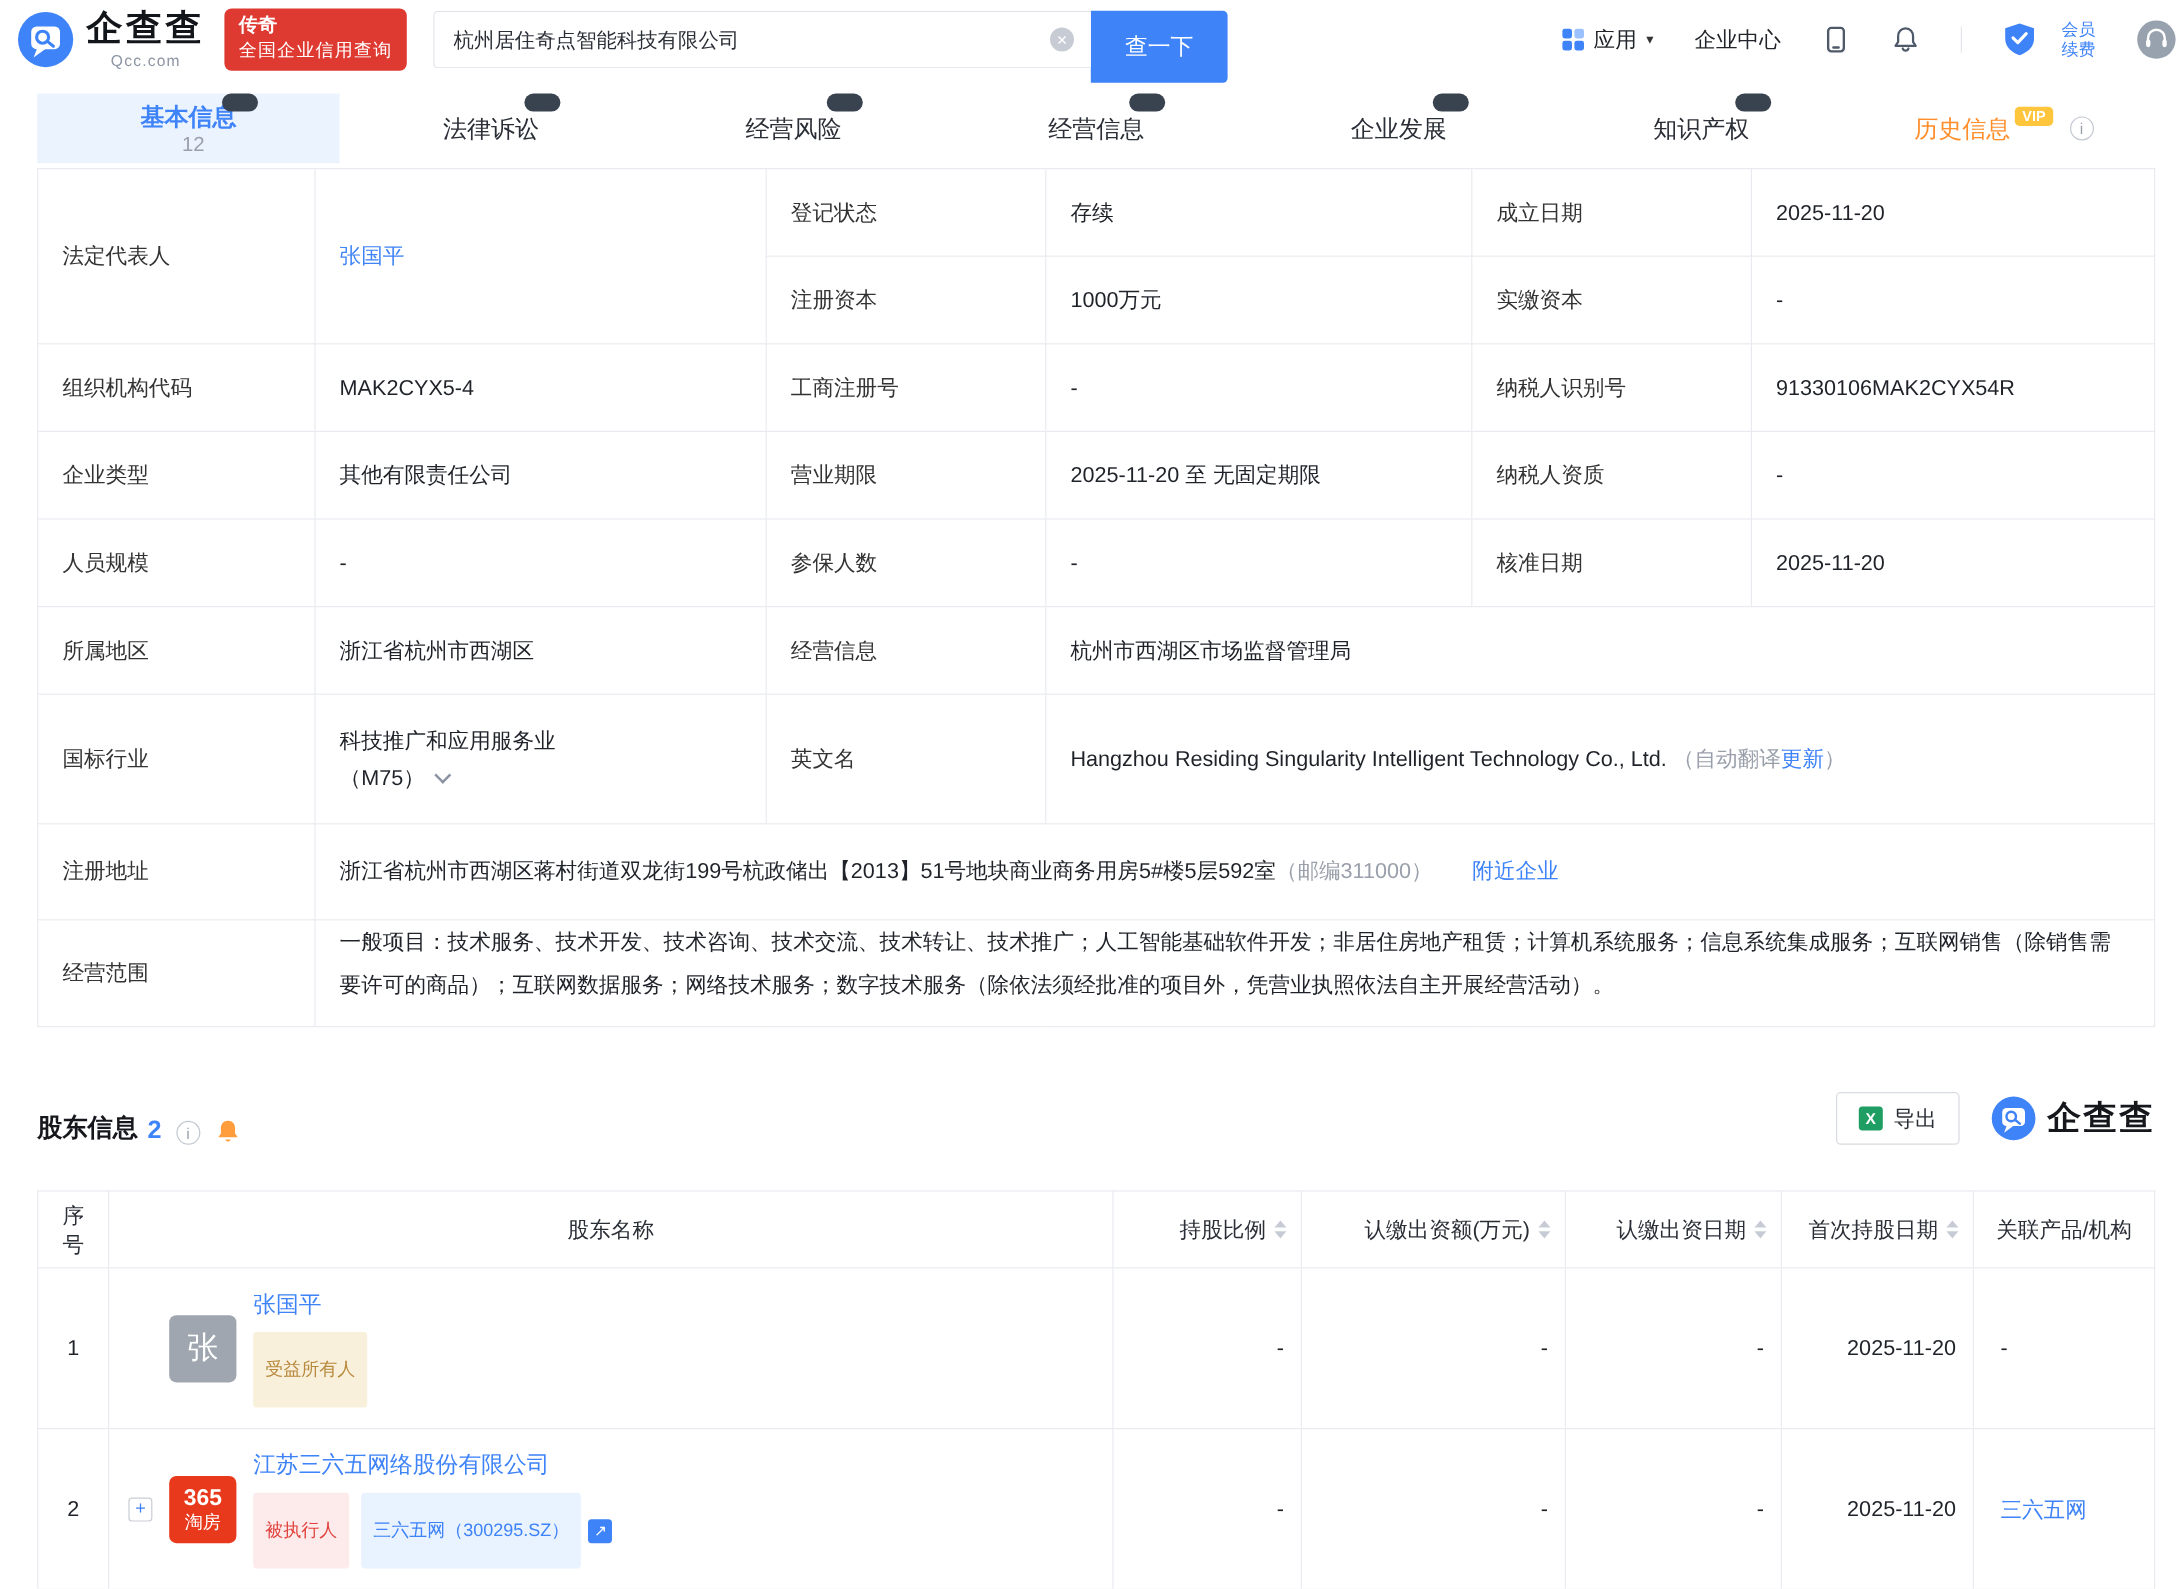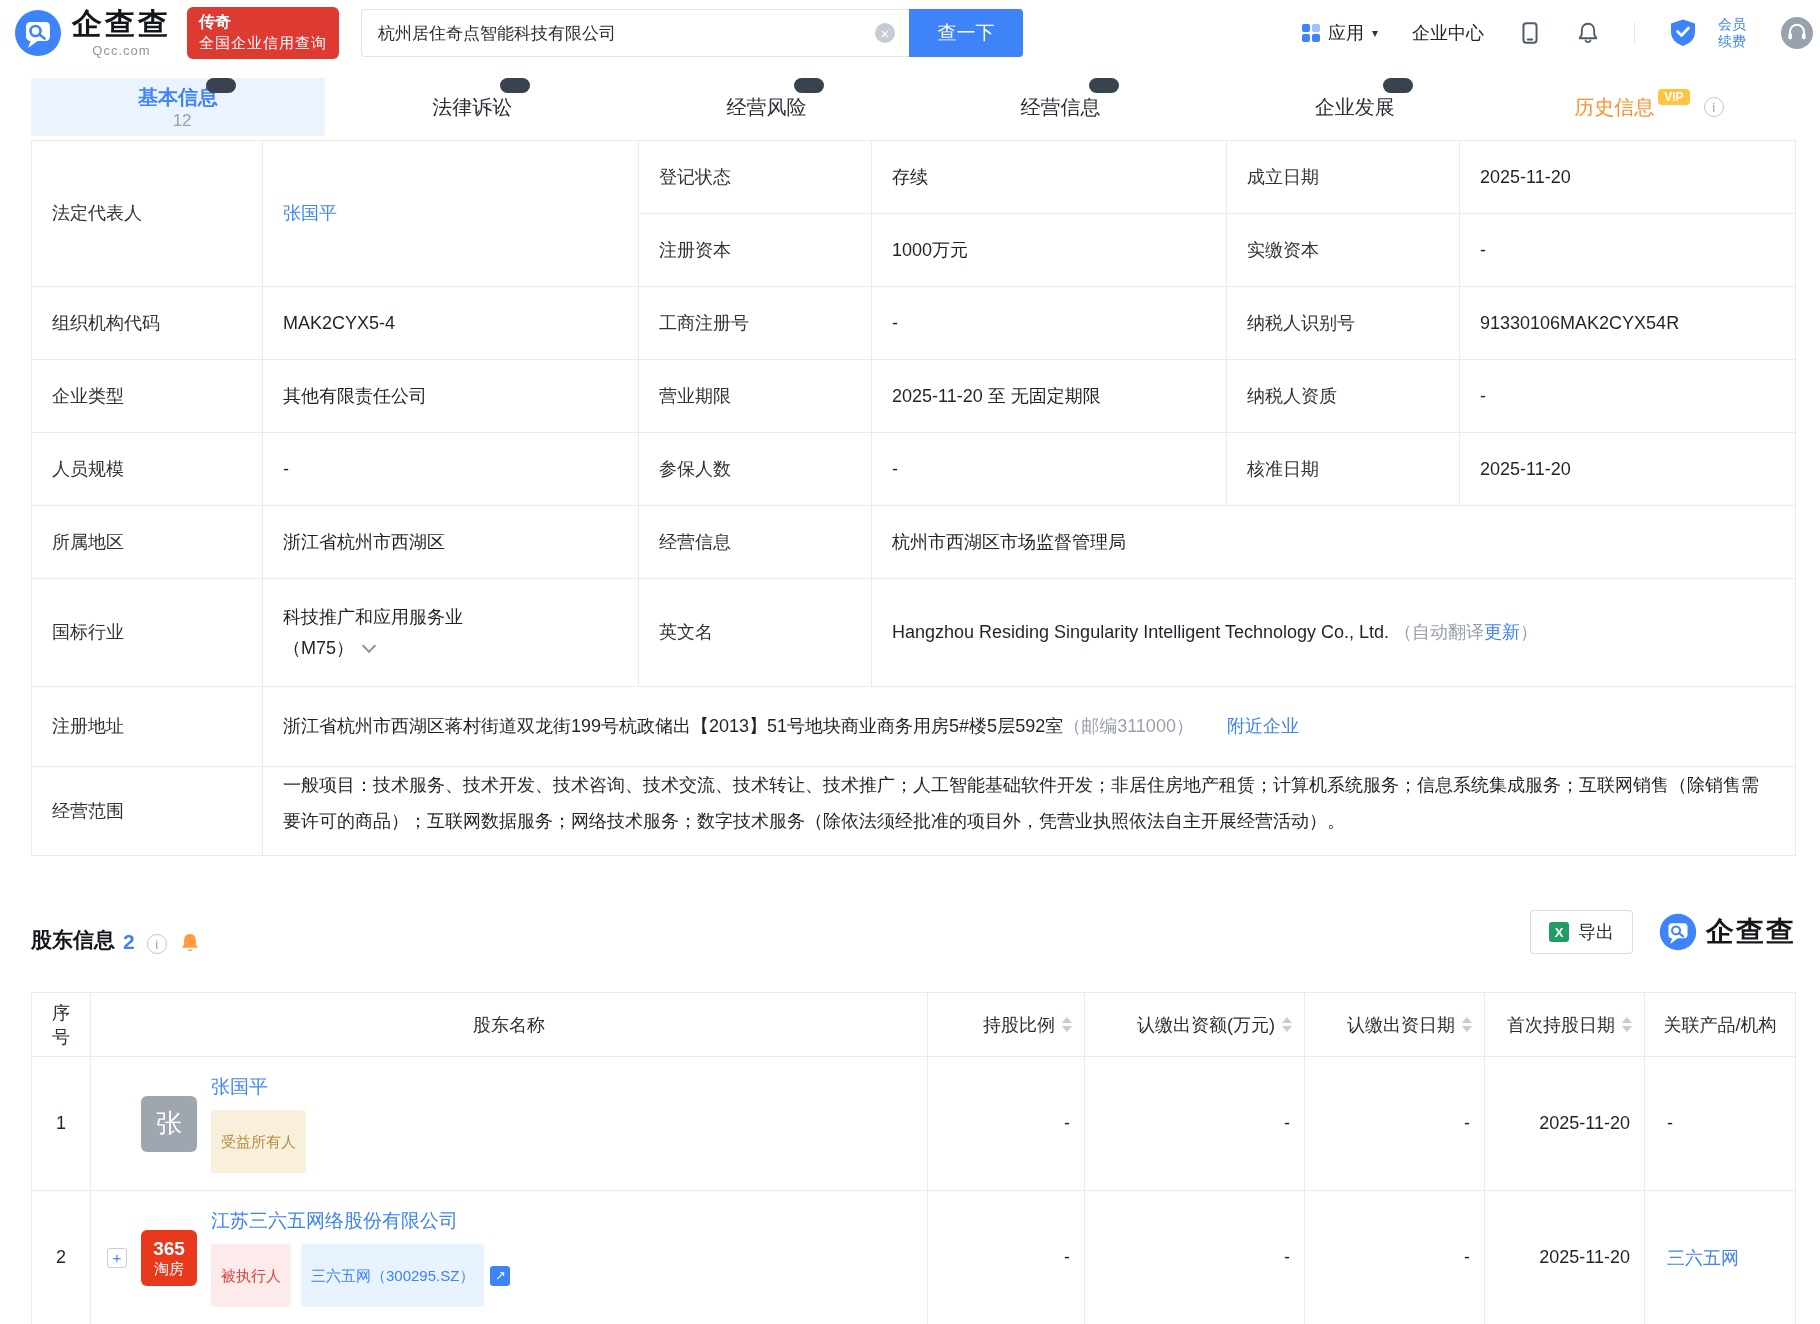--- a/index.html
+++ b/index.html
@@ -29,21 +29,21 @@
     width: 548px; height: 48px; border: 1px solid #E0E2E8; border-right: none;
     border-radius: 4px 0 0 4px; padding: 0 46px 0 16px; font-size: 17px; color: #2a2e36;
     outline: none; font-family: inherit;
   }
   .clear-icon {
     position: absolute; right: 14px; top: 14px; width: 20px; height: 20px; border-radius: 50%;
     background: #C7CBD4; color: #fff; font-size: 15px; line-height: 1;
     display: flex; align-items: center; justify-content: center; cursor: pointer;
   }
   .search-btn {
-    width: 114px; height: 48px; background: #3E83F8; color: #fff; font-size: 19px;
+    width: 114px; height: 60px; background: #3E83F8; color: #fff; font-size: 19px;
     border: none; border-radius: 0 4px 4px 0; cursor: pointer; font-family: inherit;
   }
   .top-right { margin-left: auto; display: flex; align-items: center; gap: 34px; }
   .apps { display: flex; align-items: center; gap: 8px; font-size: 18px; color: #21242a; font-weight: 500; cursor: pointer; }
   .grid-icon { display: grid; grid-template-columns: 8px 8px; grid-template-rows: 8px 8px; gap: 2px; }
   .grid-icon i { background: #3E83F8; border-radius: 2px; }
   .grid-icon i:nth-child(2) { background: #9CC1FF; }
   .caret { font-size: 12px; color: #333; }
   .nav-link { font-size: 18px; color: #21242a; cursor: pointer; }
   .icon-btn { cursor: pointer; display: flex; }
@@ -211,20 +211,24 @@
     <span>经营风险</span>
   </div>
   <div class="tab">
     <span class="pill"></span>
     <span>经营信息</span>
   </div>
   <div class="tab">
     <span class="pill"></span>
     <span>企业发展</span>
   </div>
+  <div class="tab">
+    <span class="pill"></span>
+    <span>知识产权</span>
+  </div>
   <div class="tab history">
     <span>历史信息</span>
     <span class="vip-badge">VIP</span>
     <span class="info-circle">i</span>
   </div>
 </nav>
 
 <table class="info-table">
   <colgroup>
     <col style="width:231px">

